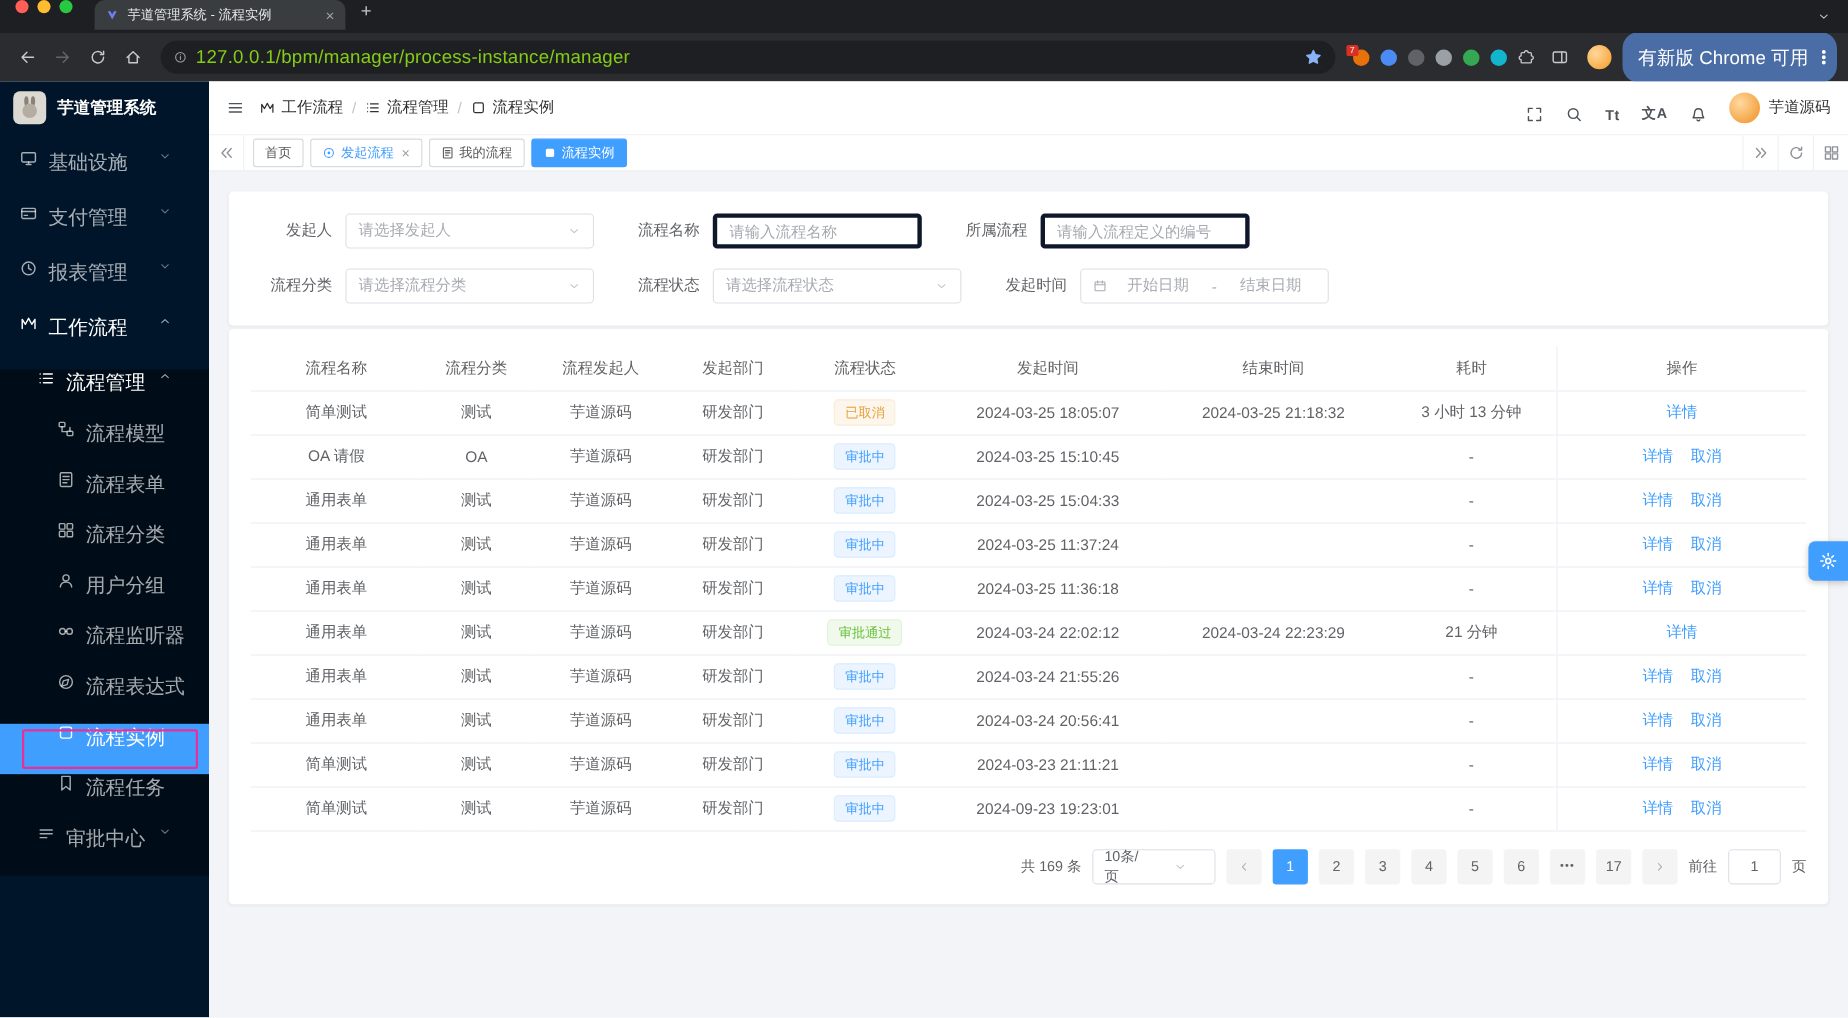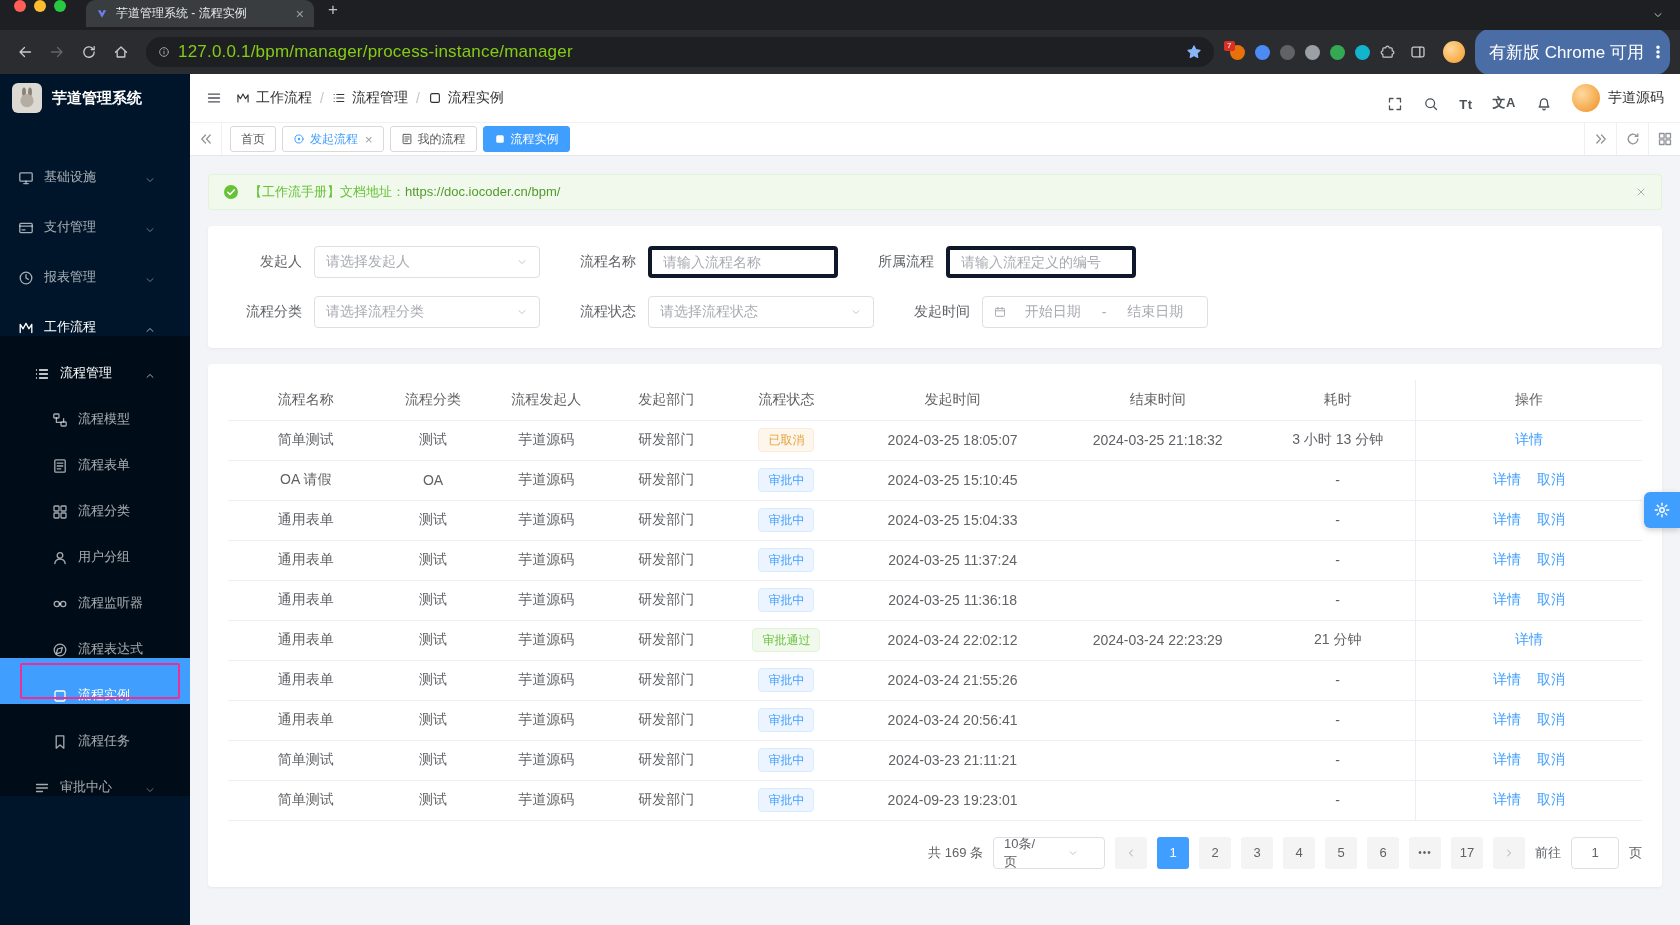--- a/index.html
+++ b/index.html
@@ -38,21 +38,21 @@
   .chip{height:46px;border-radius:15px;padding:0 4px 0 14px;background:#4a6da6;color:#fff;display:flex;align-items:center;gap:6px;font-size:17px;cursor:pointer;flex:none}
   .chip .icn{color:#fff}
 
   
   .app{position:absolute;top:74px;left:0;right:0;bottom:0;display:flex}
   .sidebar{width:190px;background:#001529;color:rgba(255,255,255,.65);flex:none;display:flex;flex-direction:column;overflow:hidden}
   .logo{height:48px;display:flex;align-items:center;gap:10px;padding:0 12px;color:#ffffff;font-weight:bold;font-size:15px;cursor:pointer}
   .logo-img{width:30px;height:30px;border-radius:6px;background:#dcd8d2;display:flex;align-items:center;justify-content:center;overflow:hidden}
   .logo-img svg{width:24px;height:24px}
   .menu{flex:1;padding-top:14px;overflow:hidden}
-  .mi{display:flex;align-items:flex-end;font-size:13px;cursor:pointer;position:relative;padding-right:24px}
+  .mi{display:flex;align-items:flex-start;font-size:18px;cursor:pointer;position:relative;padding-right:24px}
   .mi .icn{margin:0 10px 0 0}
   .mi .lbl{flex:1;white-space:nowrap}
   .mi .arrow{opacity:.65}
   .mi.l1{height:50px;padding-left:18px}
   .mi.l2{height:46px;padding-left:34px;background:#000c17}
   .mi.l3{height:46px;padding-left:52px;background:#000c17}
   .mi.open{color:#fff}
   .mi.active{background:#409eff;color:#fff}
   .hl{position:absolute;left:20px;right:10px;top:5px;bottom:5px;border:2px solid #eb2f96;border-radius:2px;pointer-events:none}
 
@@ -83,21 +83,21 @@
 
   .content{flex:1;padding:18px;overflow:hidden}
 
   .notice{height:36px;background:#f0f9eb;border:1px solid #e1f3d8;border-radius:4px;display:flex;align-items:center;padding:0 14px;gap:10px;color:#67c23a;font-size:13px;margin-bottom:16px}
   .n-check{width:16px;height:16px;flex:none}
   .n-check svg{width:16px;height:16px}
   .notice a{color:#529b2e;text-decoration:none;cursor:pointer}
   .n-x{margin-left:auto;color:#a8abb2;cursor:pointer;width:14px;height:14px}
 
   .card{background:#fff;border-radius:4px;box-shadow:0 1px 3px rgba(0,0,0,.05)}
-  .filters{padding:20px 24px 2px;margin-bottom:16px}
+  .filters{padding:20px 24px 2px;margin-bottom:3px}
   .frow{display:flex;margin-bottom:18px}
   .fitem{display:flex;align-items:center;margin-right:26px}
   .flabel{width:70px;text-align:right;margin-right:12px;font-size:14px;color:#606266;white-space:nowrap}
   .fctl{width:226px;height:32px;border:1px solid #dcdfe6;border-radius:4px;display:flex;align-items:center;padding:0 11px;font-size:14px;color:#a8abb2;background:#fff;gap:6px;cursor:pointer}
   .fctl .ph{flex:1;white-space:nowrap;overflow:hidden}
   .fctl .chev{color:#c0c4cc}
   .fctl.range .ph{text-align:center}
   .fctl .rsep{color:#a8abb2;padding:0 2px}
   input.finput{width:190px;height:32px;border:4px solid #0f172a;border-radius:4px;padding:0 11px;font-size:14px;color:#606266;outline:none;font-family:inherit}
   input.finput::placeholder{color:#a8abb2}
@@ -546,34 +546,20 @@
                 <rect x="8.9" y="2.5" width="4.6" height="4.6"></rect>
                 <rect x="2.5" y="8.9" width="4.6" height="4.6"></rect>
                 <rect x="8.9" y="8.9" width="4.6" height="4.6"></rect>
               </svg>
             </span>
           </span>
       </div>
 
       <div class="content">
 
-        <div class="notice">
-          <span class="n-check">
-            <svg viewBox="0 0 16 16">
-                <circle cx="8" cy="8" r="7" fill="#67c23a" stroke="none"></circle>
-                <path d="M4.8 8.3l2.2 2.2 4.2-4.6" stroke="#fff" fill="none" stroke-width="1.5" stroke-linecap="round" stroke-linejoin="round"></path>
-              </svg>
-          </span>
-          <span class="n-text"><span>【工作流手册】文档地址：</span><a>https://doc.iocoder.cn/bpm/</a></span>
-          <span class="n-x icn sm">
-              <svg viewBox="0 0 16 16">
-                <path d="M4 4l8 8M12 4l-8 8"></path>
-              </svg>
-            </span>
-        </div>
 
         <div class="card filters">
             <div class="frow">
               <div class="fitem">
                 <span class="flabel">发起人</span>
                 <div class="fctl">
                   <span class="ph">请选择发起人</span>
                   <span class="icn chev sm">
                     <svg viewBox="0 0 16 16">
                       <path d="M4 6.2l4 3.8 4-3.8"></path>

